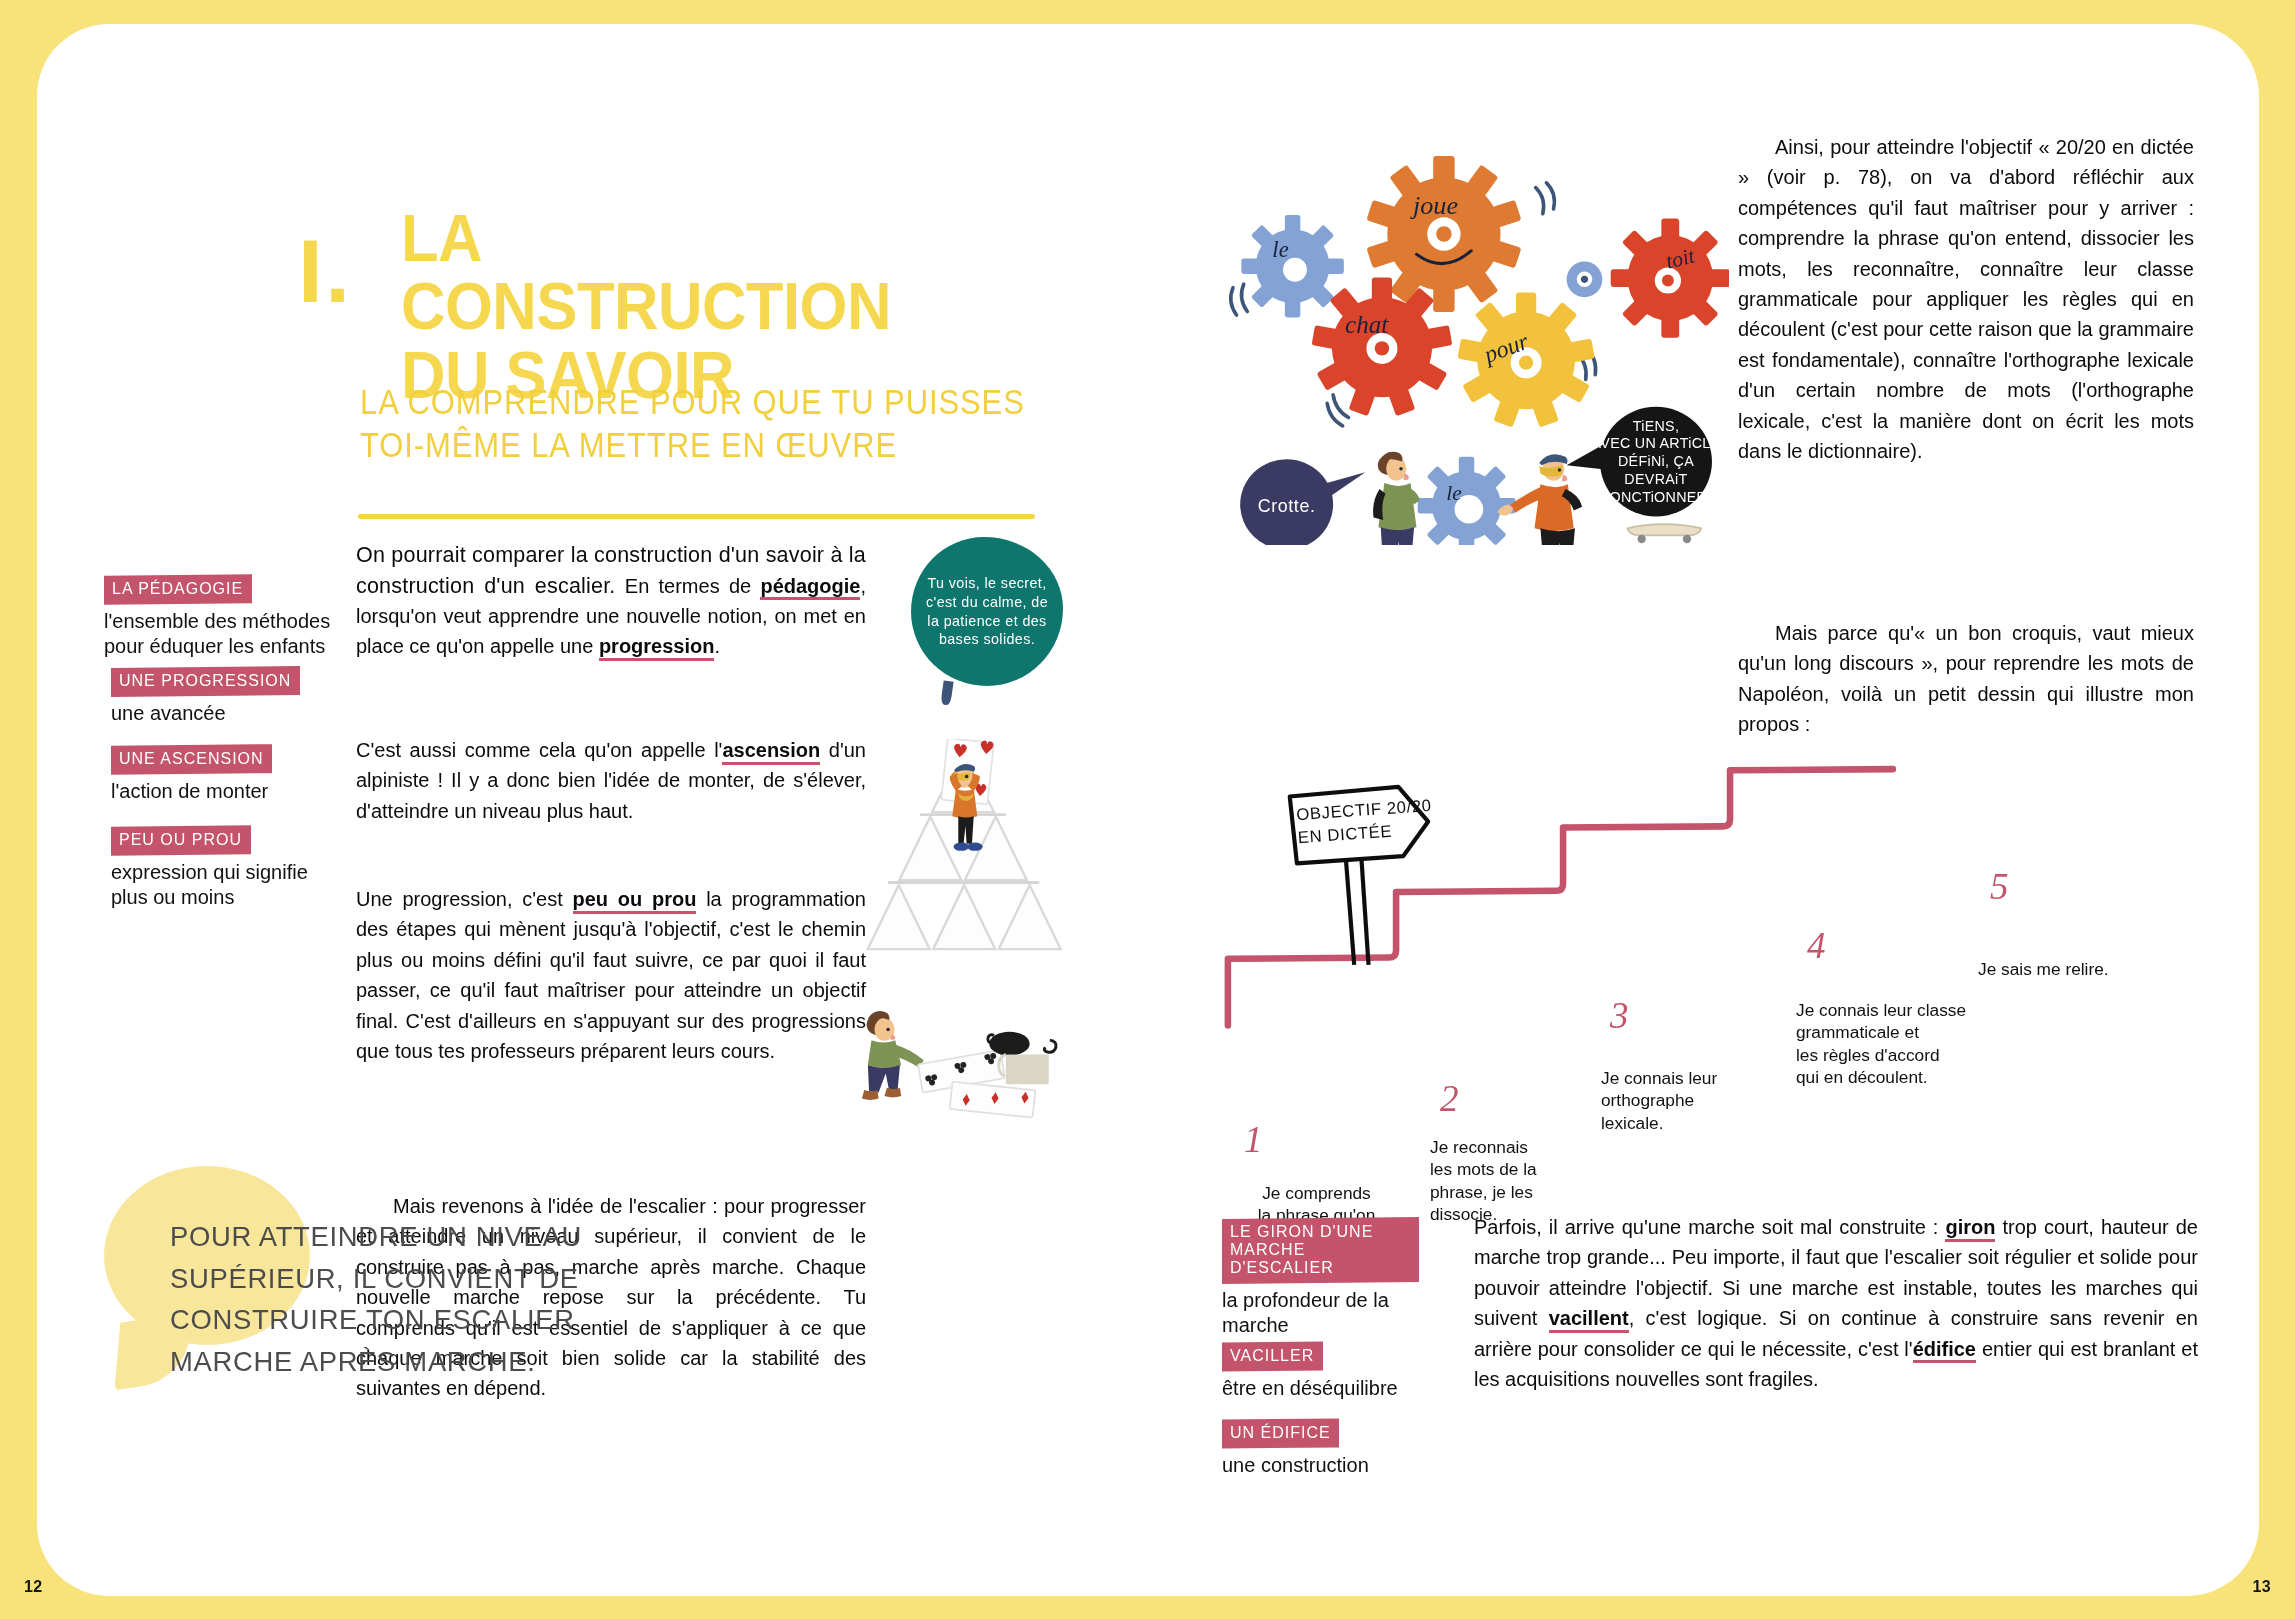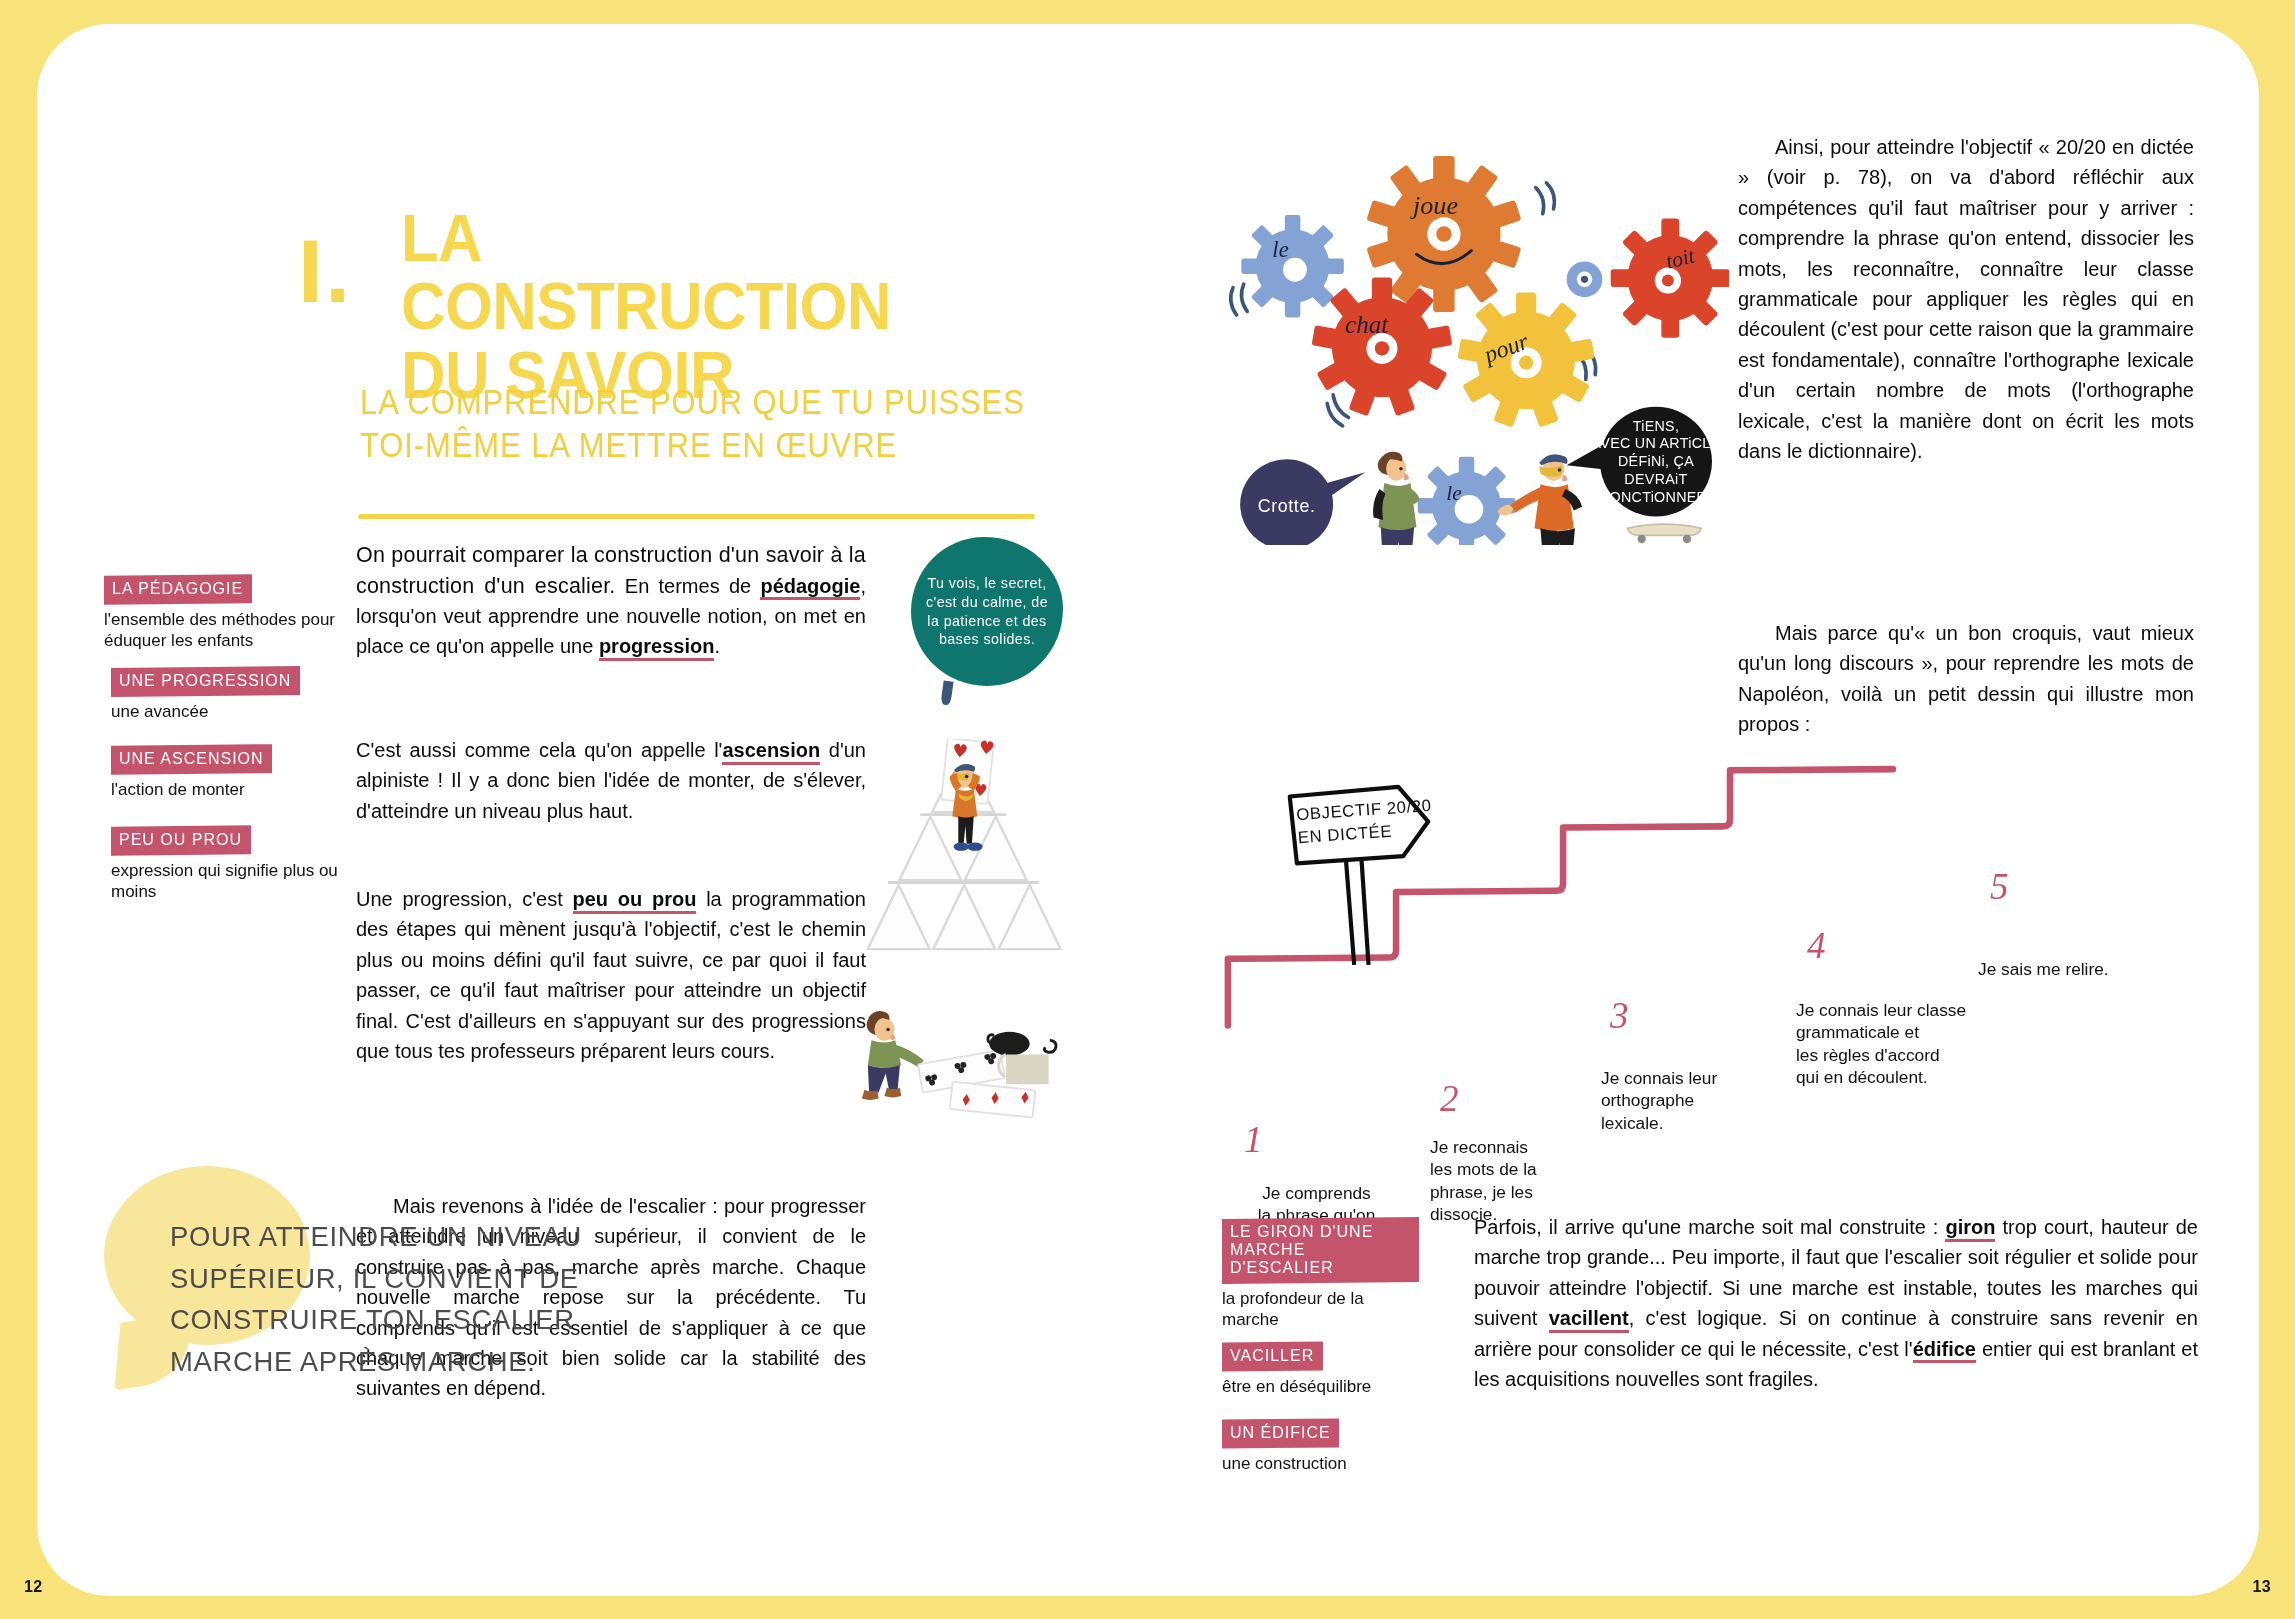--- a/index.html
+++ b/index.html
@@ -70,21 +70,21 @@
     display:inline-block;
     background:#C4546B;color:#fff;
     font-size:16px;letter-spacing:1px;
     padding:4.8px 8.3px 6px 8.3px;
     transform:skewY(-.6deg);
     font-weight:400;
   }
   .vocab .chip span{display:inline-block;transform:skewY(.6deg);}
   .vocab .def{
     margin-top:4.8px;
-    font-size:17px;line-height:1.26;color:#111;
+    font-size:20px;line-height:1.26;color:#111;
   }
   #vocab-pedagogie{left:104px;top:543px;margin-top:32px;}
   #vocab-progression{left:111px;top:667px;}
   #vocab-ascension{left:111px;top:745px;}
   #vocab-peuouprou{left:111px;top:826px;}
 
   .body-col{
     position:absolute;left:356px;width:510px;
     font-size:20px;line-height:1.52;color:#0b0b0b;
     text-align:justify;

